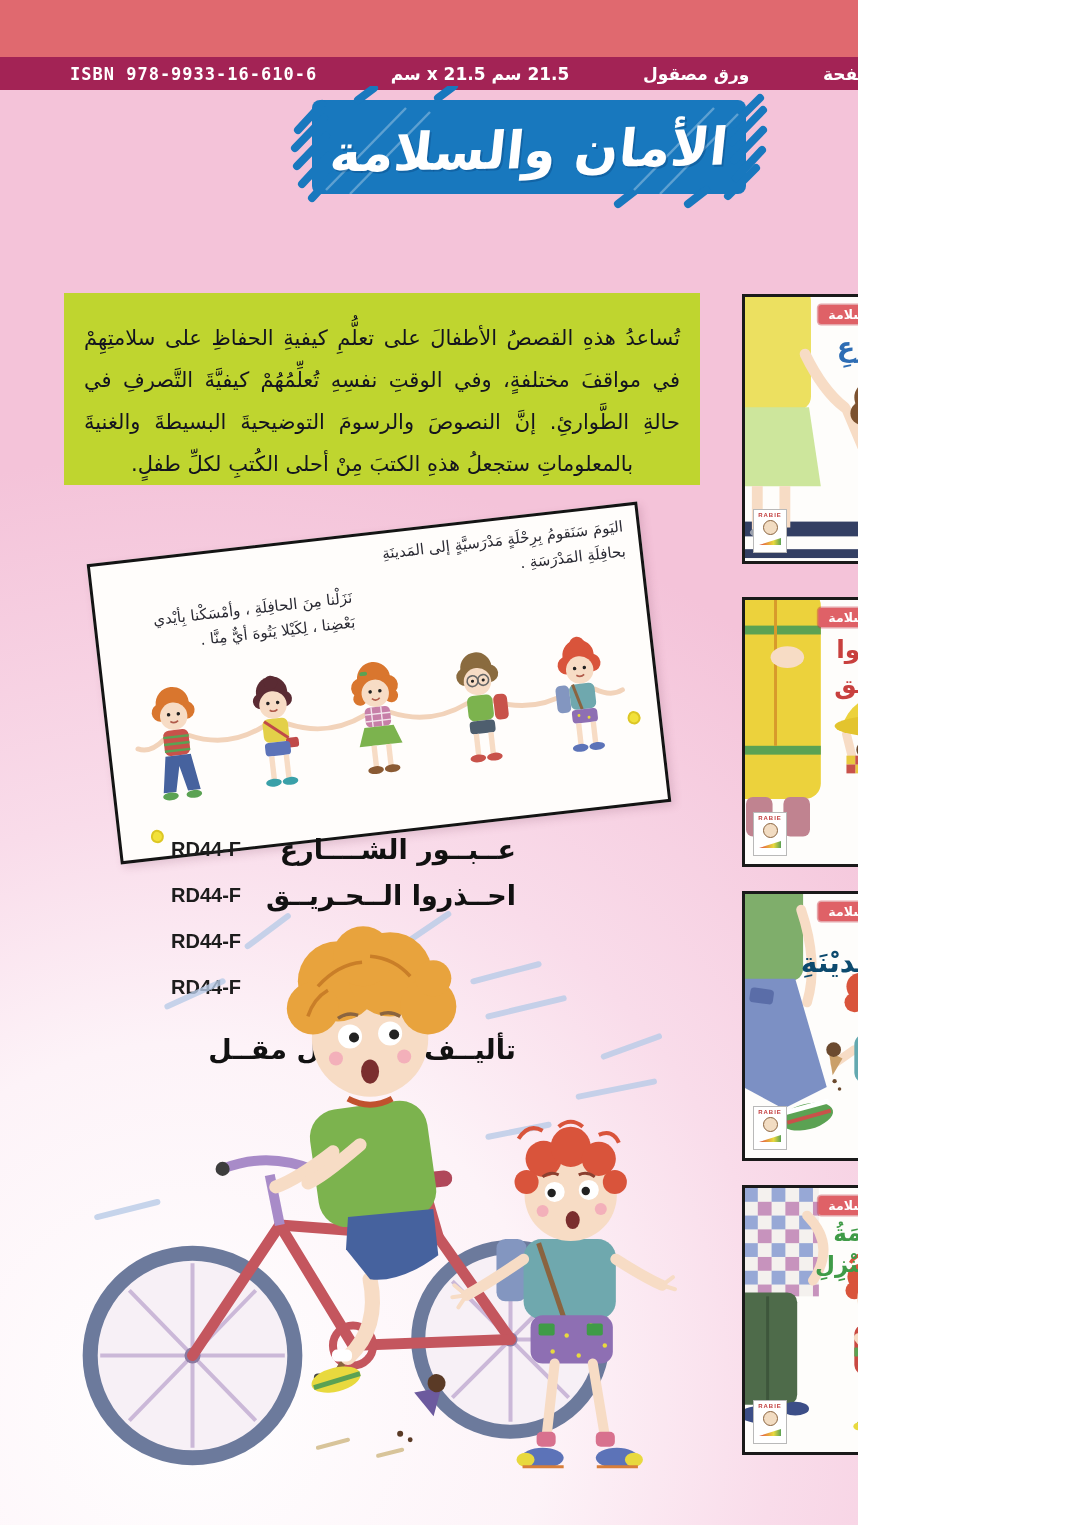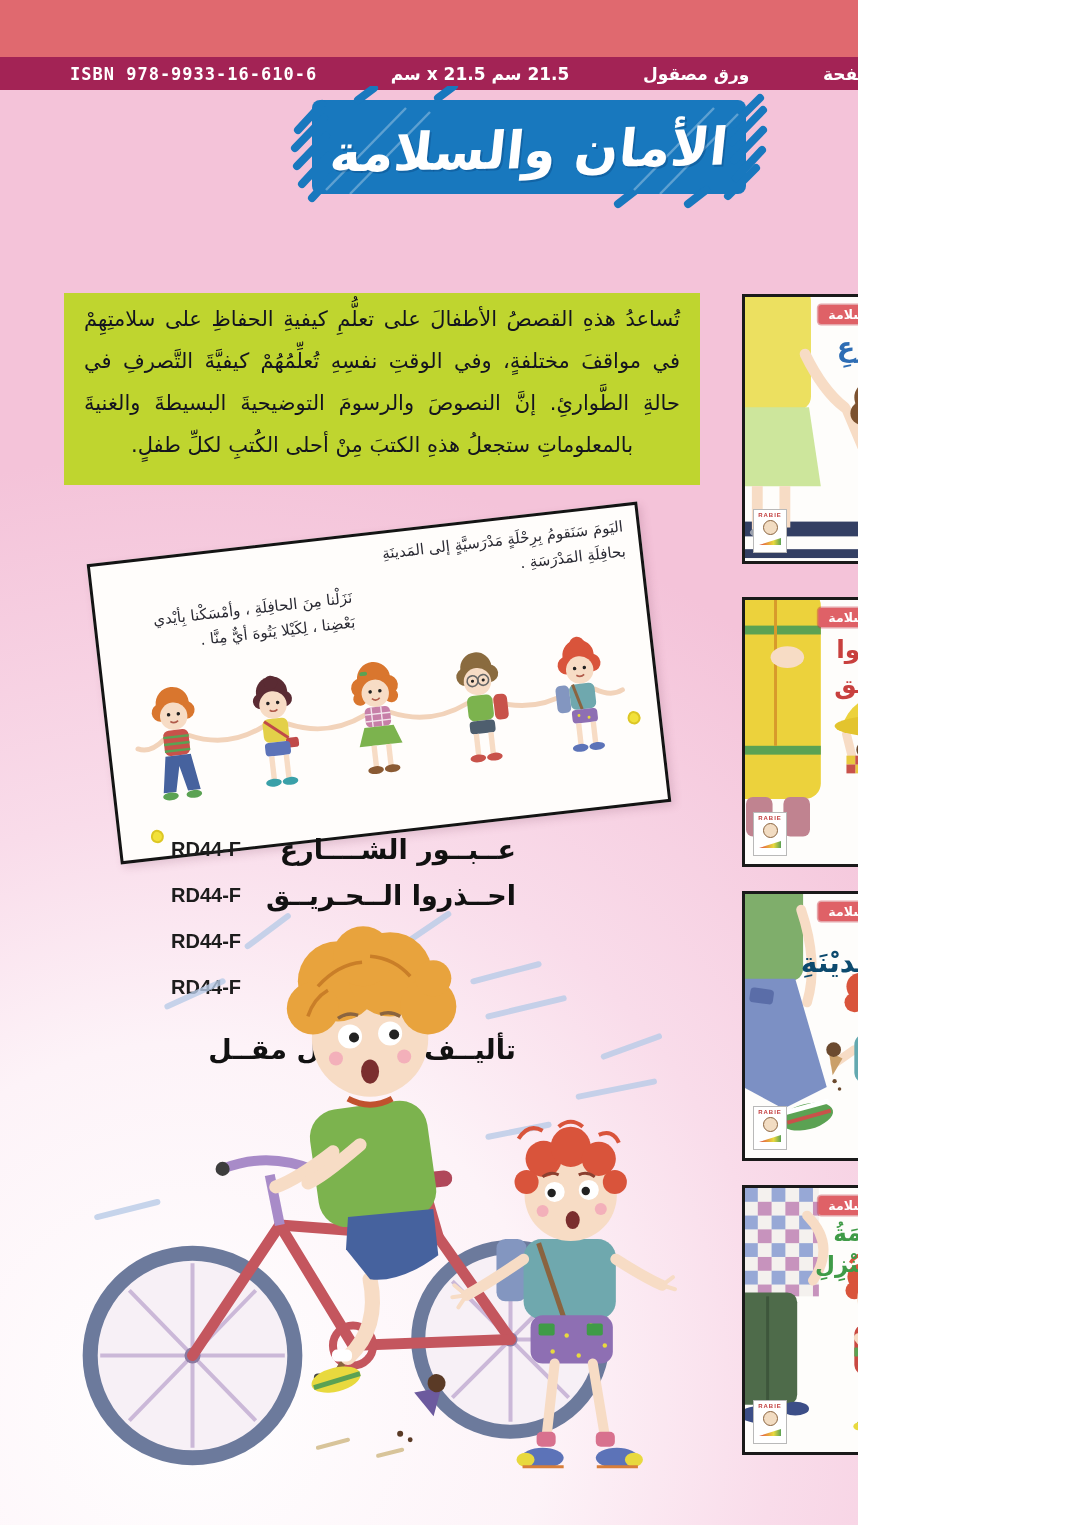--- a/index.html
+++ b/index.html
@@ -35,21 +35,21 @@
   .banner-title{
     position:absolute;inset:0;display:flex;align-items:center;justify-content:center;
     color:#ffffff;font-size:52px;font-weight:bold;direction:rtl;
     transform:skewX(-7deg) rotate(-1deg);
     text-shadow:2px 2px 0 rgba(0,40,90,.25);
   }
 
   
   .intro{
     position:absolute;left:64px;top:293px;width:636px;height:192px;
-    background:#bfd52f;box-sizing:border-box;padding:5px 20px;
+    background:#bfd52f;box-sizing:border-box;padding:24px 20px;
   }
   .intro p{
     margin:0;direction:rtl;text-align:justify;text-align-last:center;
     font-size:21px;line-height:42px;color:#14141f;font-weight:500;
   }
 
   
   .spread{
     position:absolute;left:102px;top:532px;width:548px;height:296px;
     background:#fffdfb;border:3px solid #141414;transform:rotate(-6.5deg);

